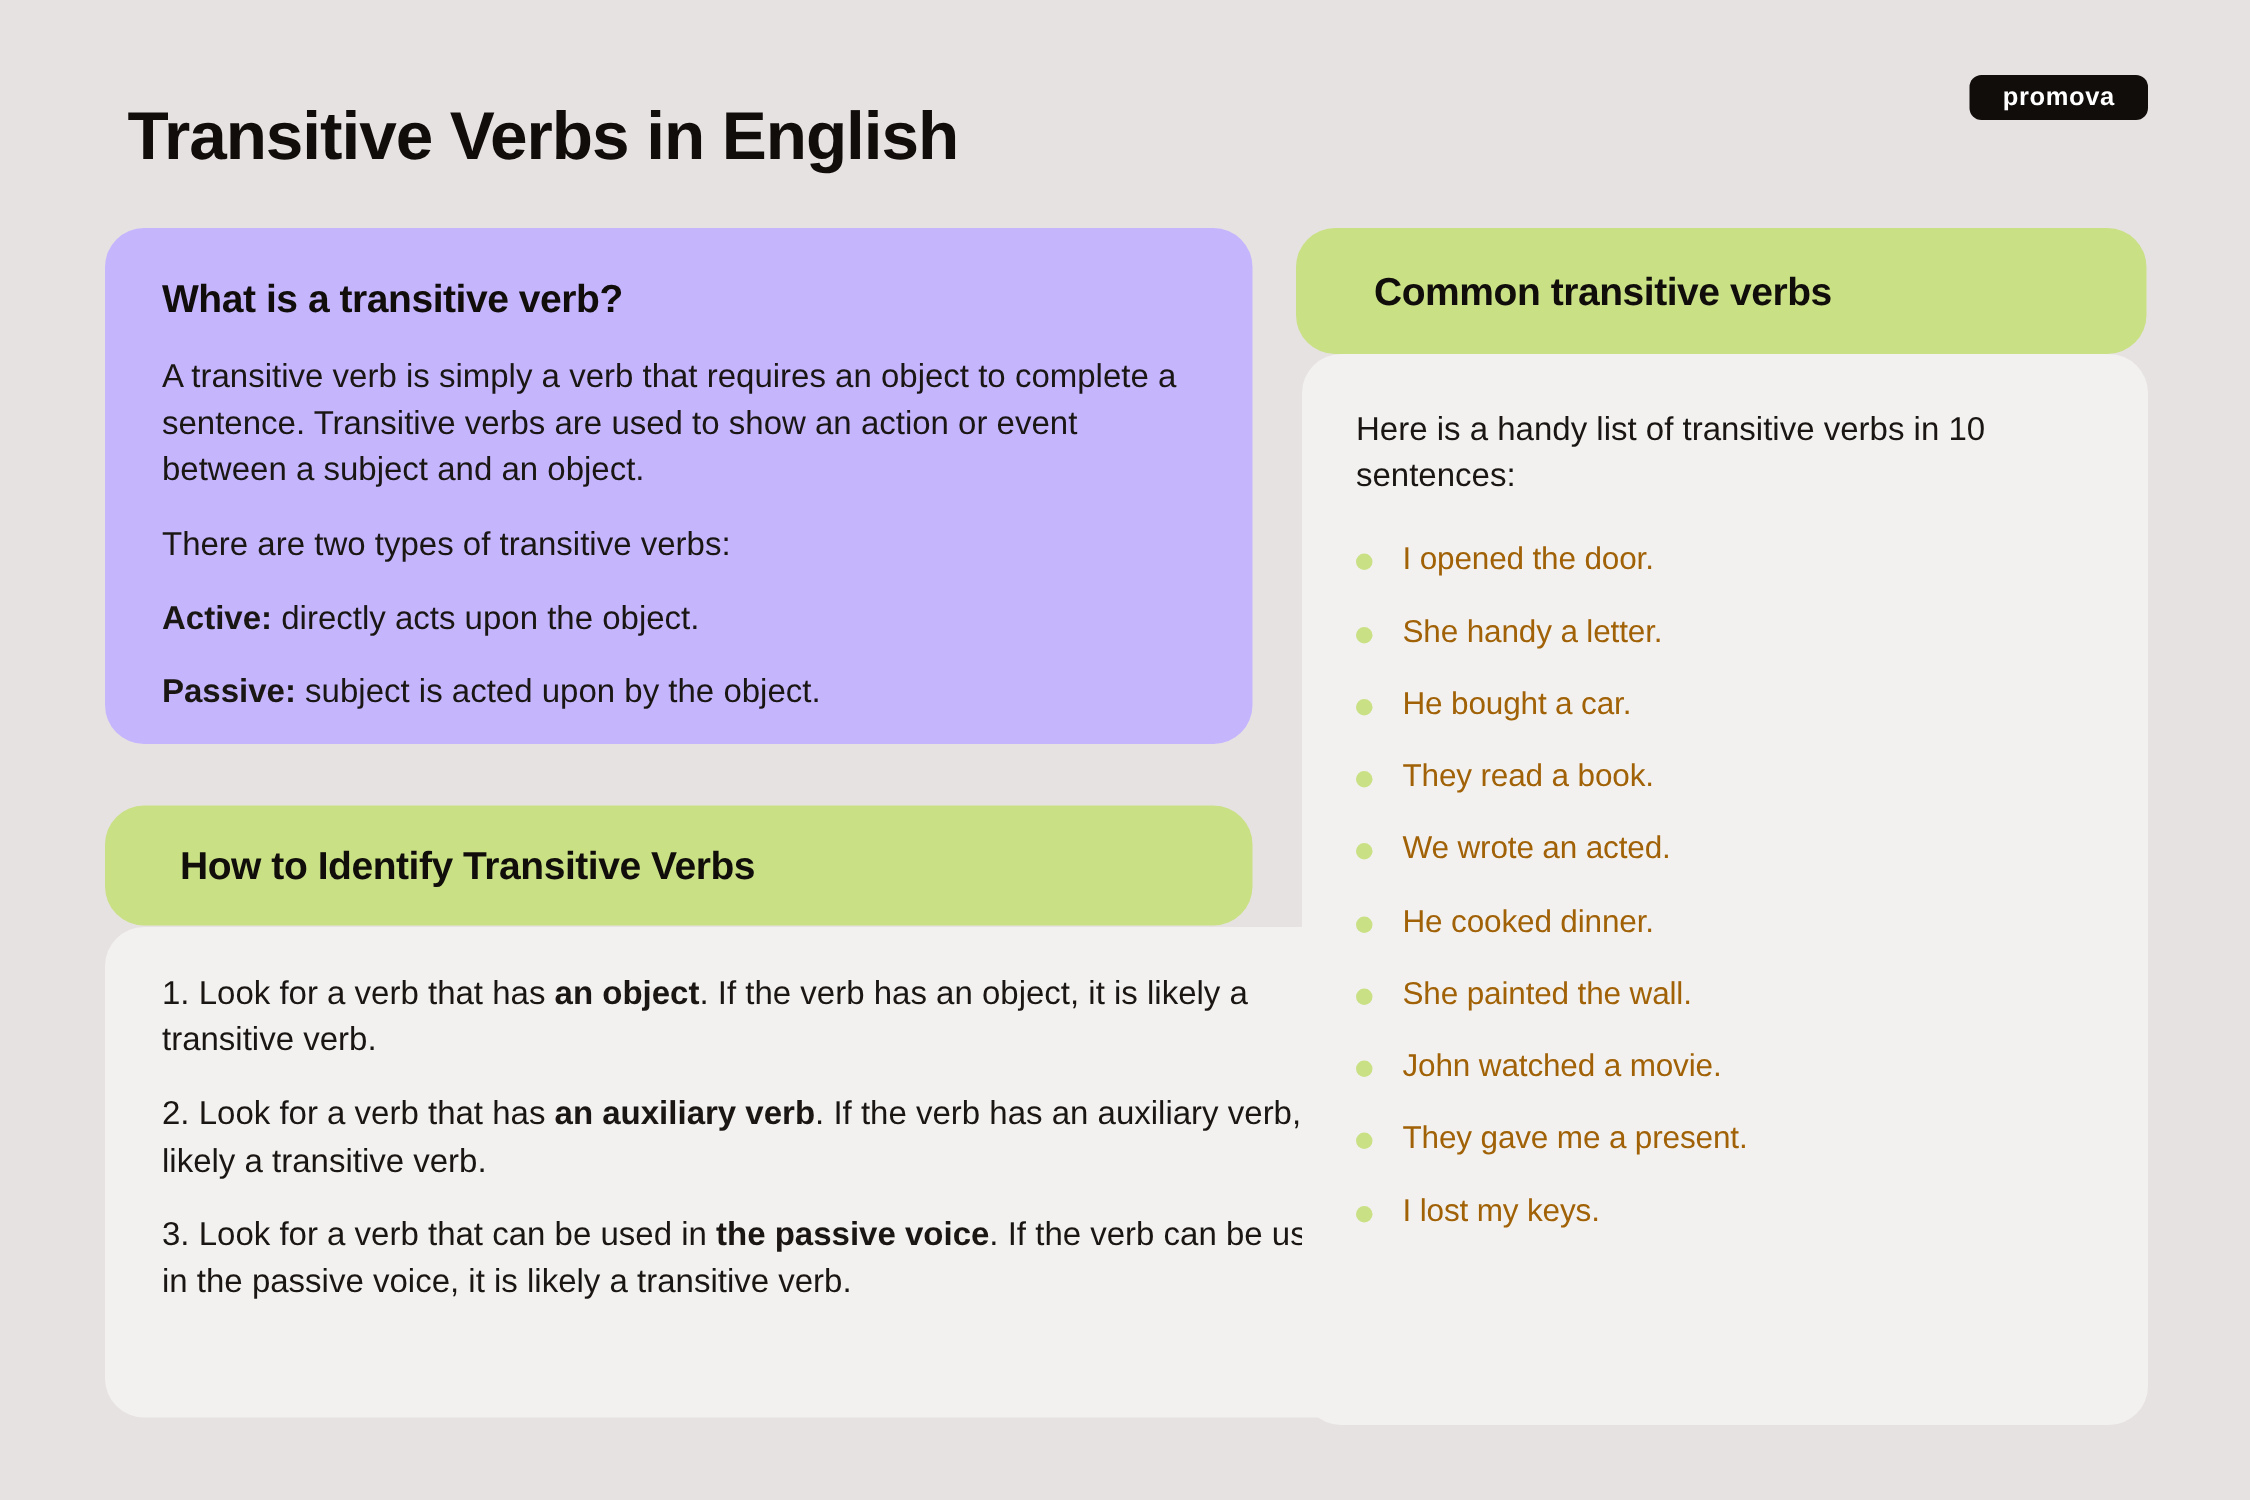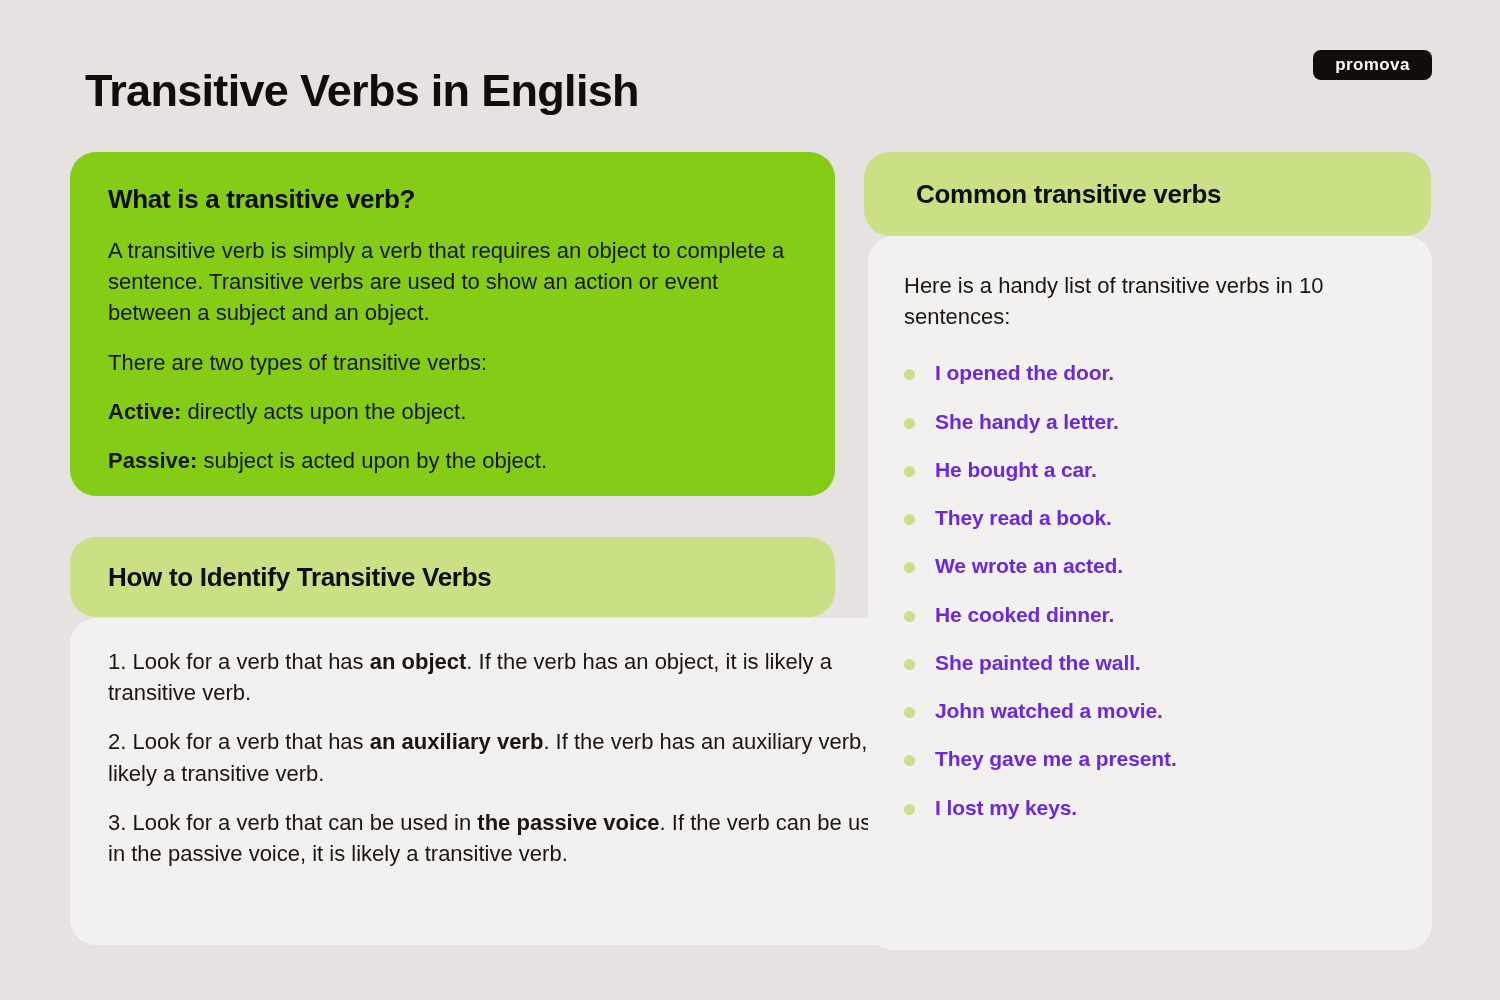--- a/index.html
+++ b/index.html
@@ -46,21 +46,21 @@
     font-weight: bold;
     letter-spacing: 0.4px;
   }
 
   
   .card {
     position: absolute;
     box-sizing: border-box;
     border-radius: 26px;
   }
-  .card-blue  { background: #84cc16; }
+  .card-blue  { background: #c4b5fd; }
   .card-green { background: #C9E085; }
   .card-gray  { background: #F2F1EF; }
 
   .section-head {
     font-size: 26px;
     font-weight: bold;
     letter-spacing: -0.3px;
     color: #100d0b;
     margin: 0;
   }
@@ -80,21 +80,21 @@
     width: 765px; height: 344px;
     padding: 32px 34px 0 38px;
   }
   #blue-card .section-head { margin-bottom: 20px; }
 
   #identify-header {
     left: 70px; top: 537px;
     width: 765px; height: 80px;
     display: flex;
     align-items: center;
-    padding-left: 38px;
+    padding-left: 50px;
     box-sizing: border-box;
     z-index: 2;
   }
   #identify-body {
     left: 70px; top: 618px;
     width: 880px; height: 327px;
     padding: 28px 36px 0 38px;
     z-index: 1;
   }
 
@@ -129,24 +129,24 @@
     width: 11px;
     height: 11px;
     border-radius: 50%;
     background: #C9E085;
     flex: 0 0 auto;
     margin-top: 9px;
     margin-right: 20px;
   }
   .verb-text {
     font-size: 21px;
-    font-weight: bold;
+    font-weight: normal;
     line-height: 1.25;
     letter-spacing: -0.1px;
-    color: #6d28d9;
+    color: #a16207;
   }
 </style>
 </head>
 <body>
 
 <h1 class="page-title">Transitive Verbs in English</h1>
 
 <div class="logo">
   <span class="logo-text">promova</span>
 </div>

